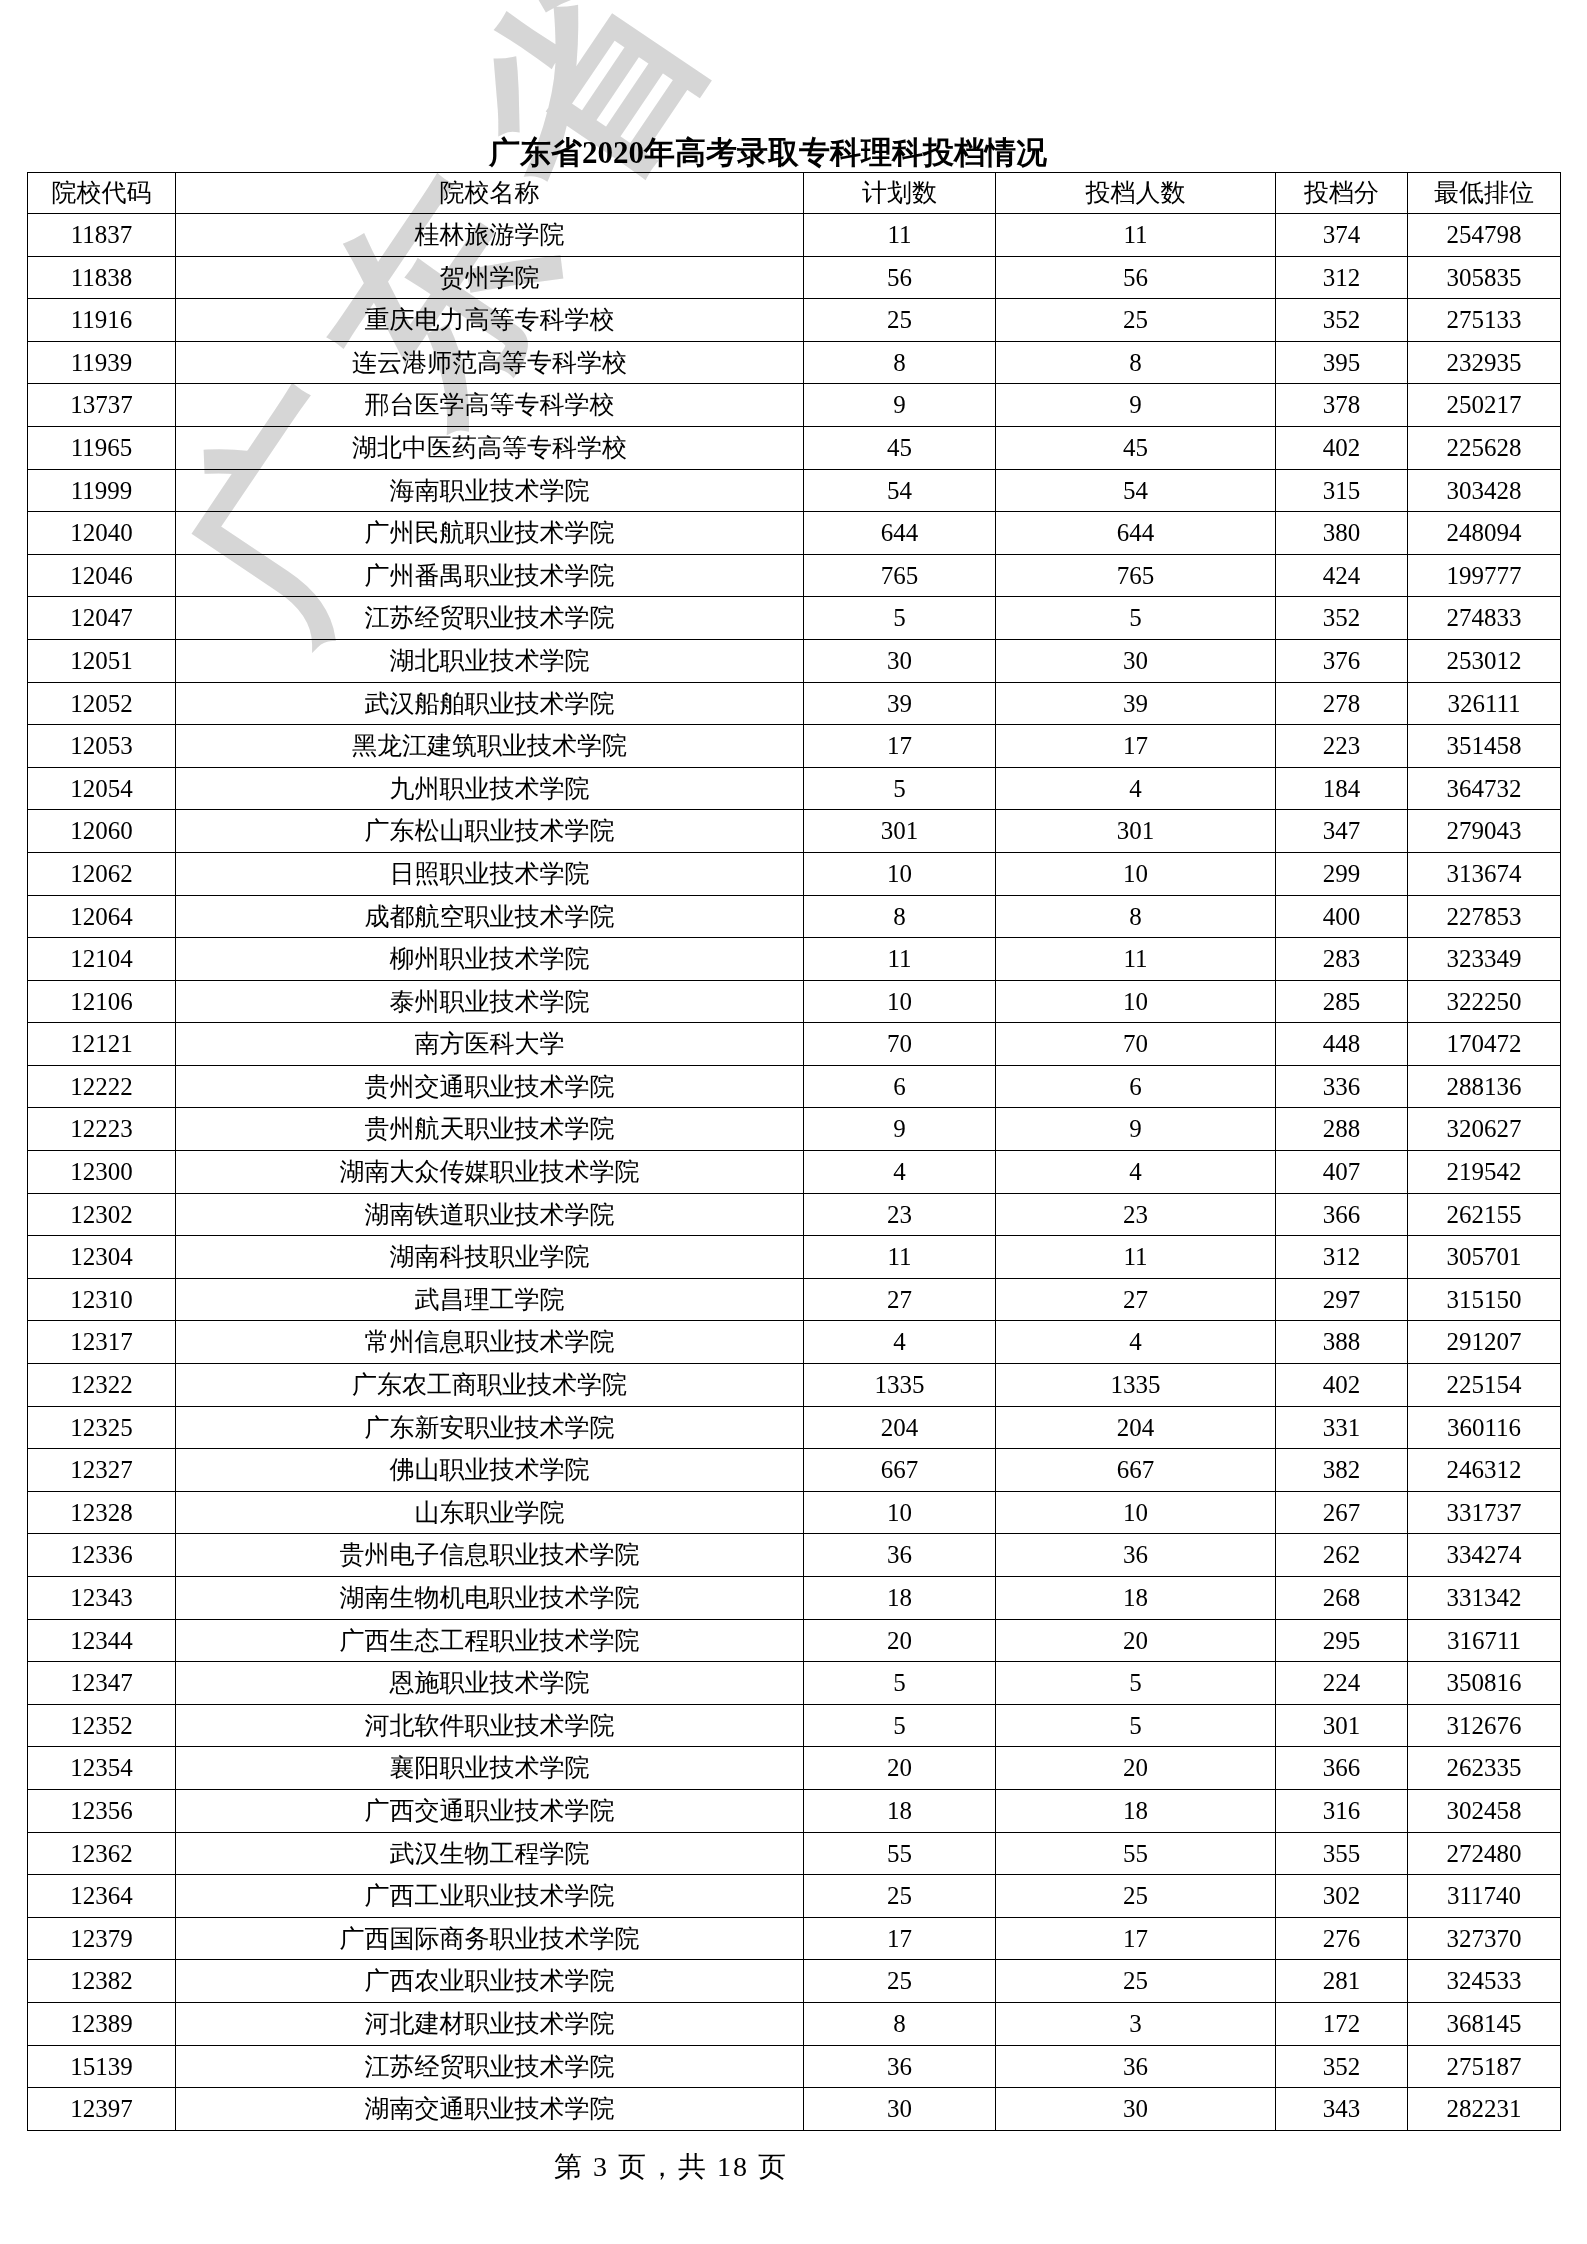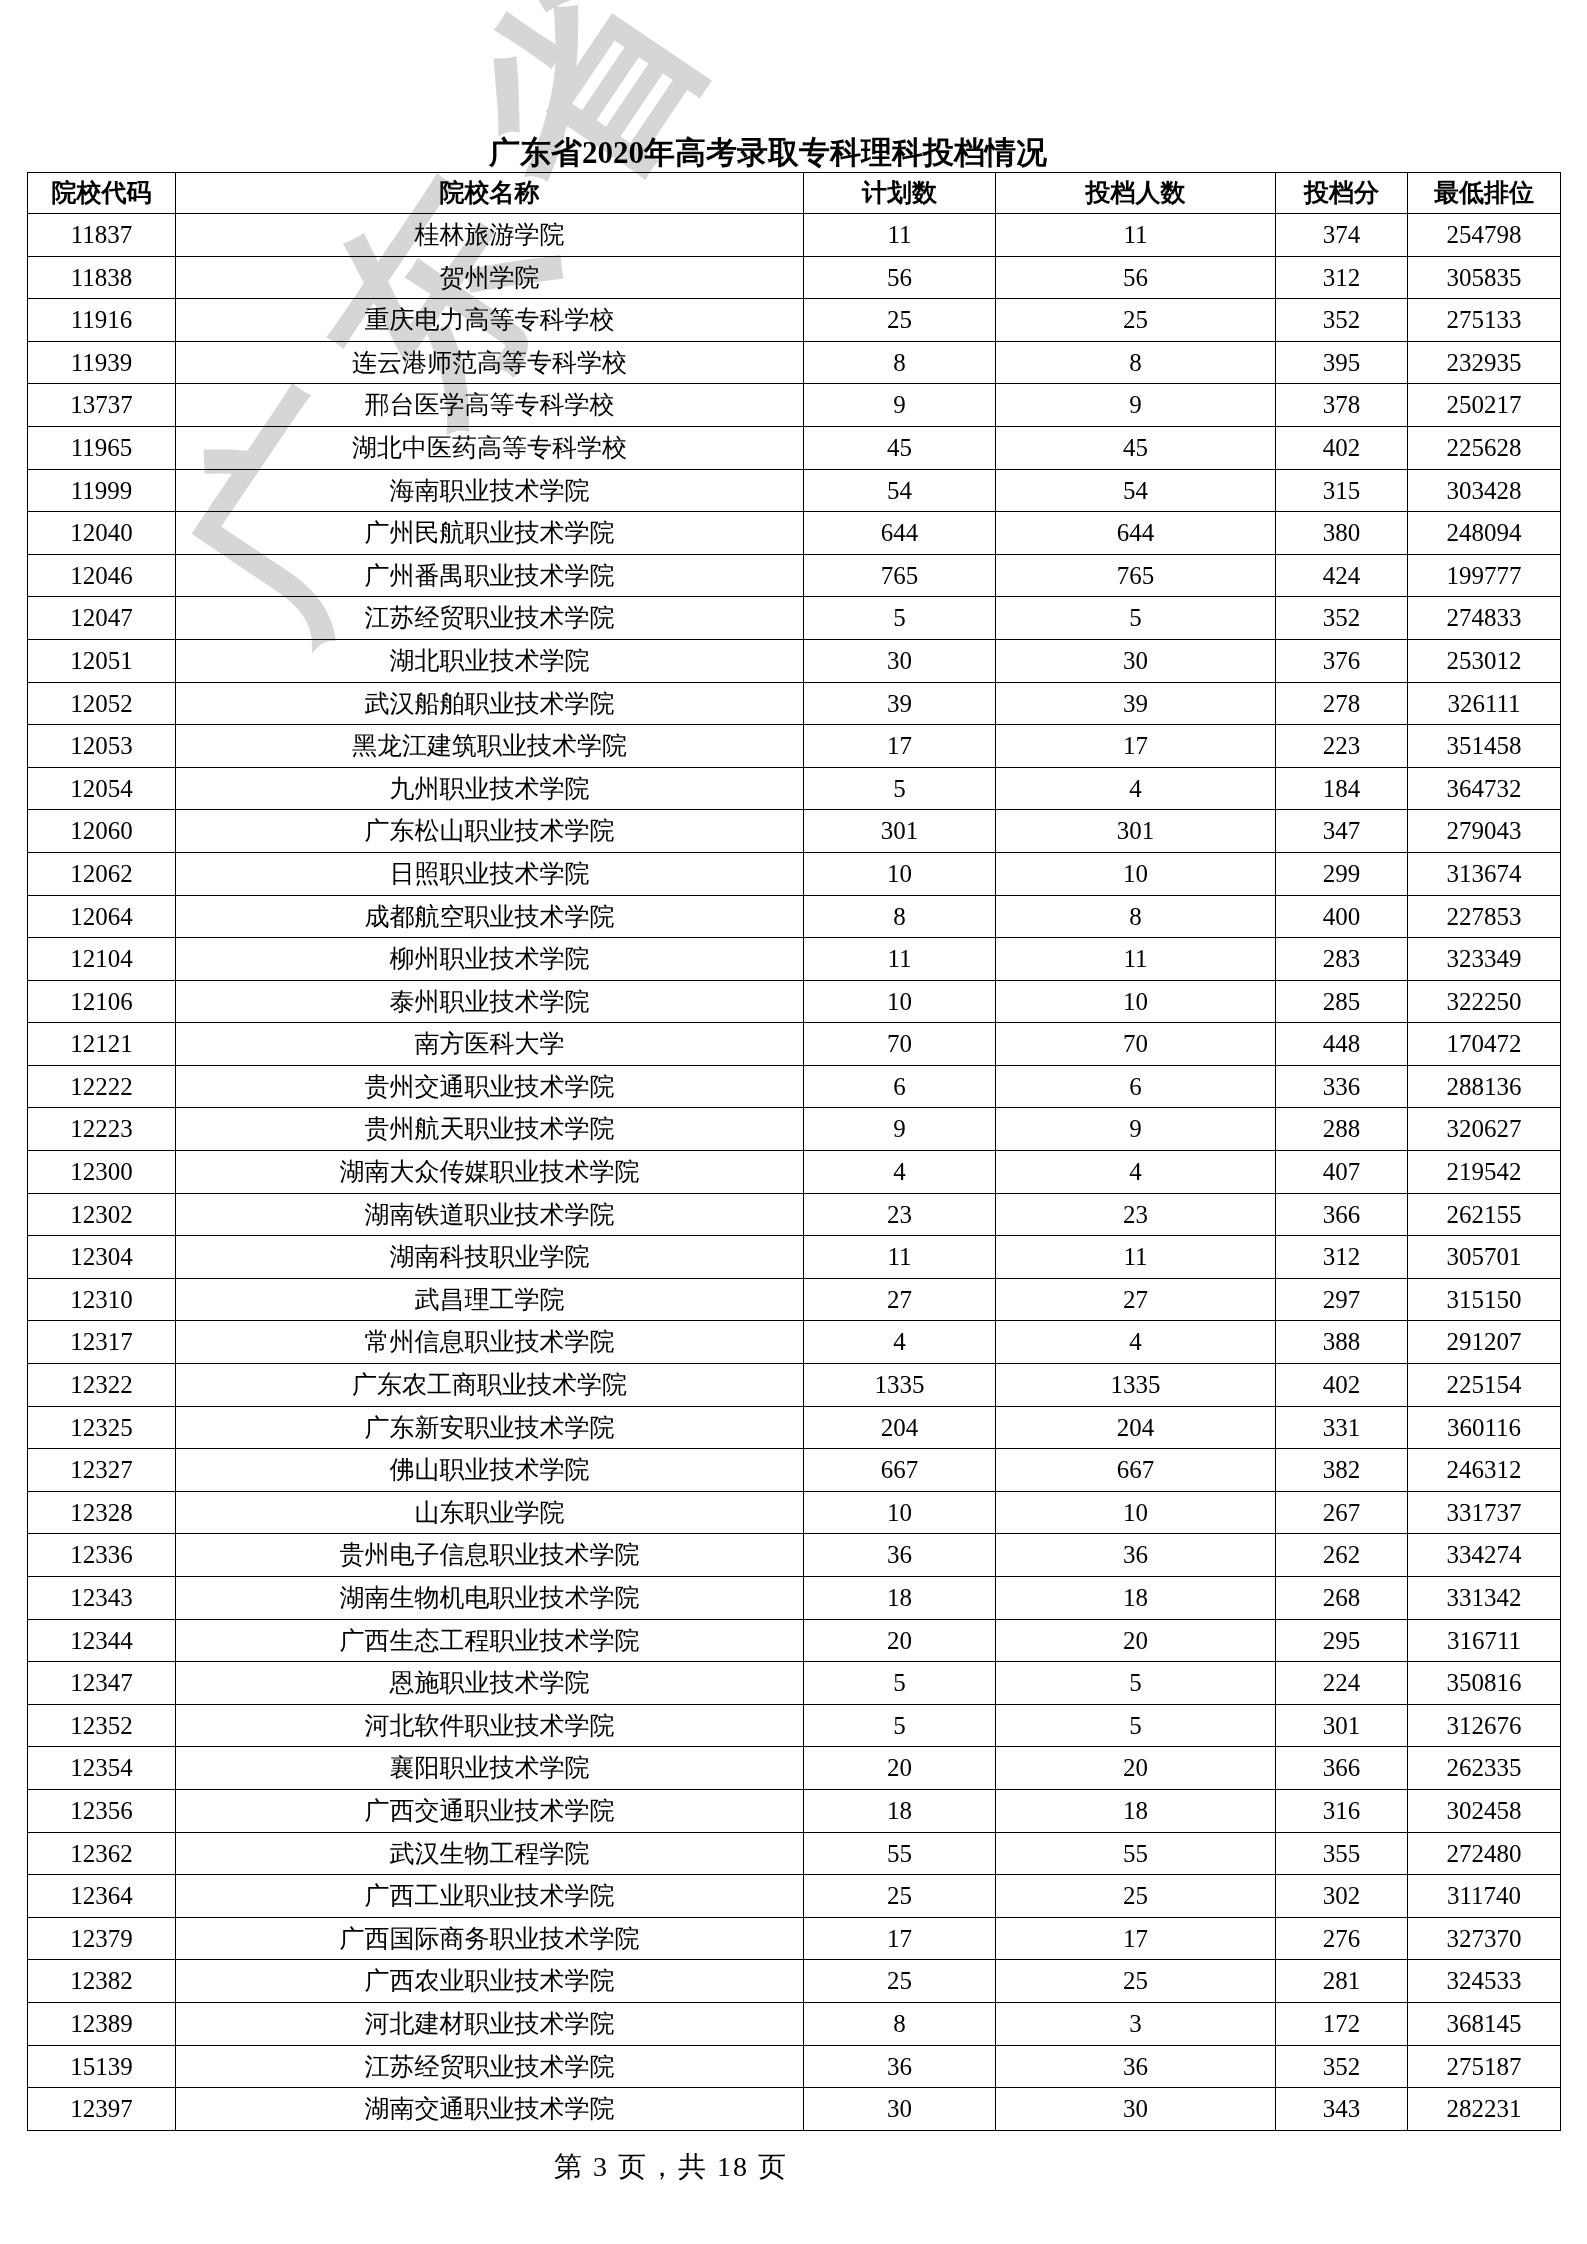--- a/index.html
+++ b/index.html
@@ -80,21 +80,21 @@
     font-weight: 400;
     padding: 0;
     height: 41.6px;
     line-height: 41.6px;
     background: transparent;
     font-family: "Liberation Serif", "DejaVu Serif", serif;
     white-space: nowrap;
     overflow: hidden;
   }
   table.score-table th {
-    font-weight: 700;
+    font-weight: 400;
     height: 40px;
     line-height: 40px;
   }
   .col-code    { width: 148px; }
   .col-name    { width: 628px; }
   .col-plan    { width: 192px; }
   .col-count   { width: 280px; }
   .col-score   { width: 132px; }
   .col-rank    { width: 153px; }
   

